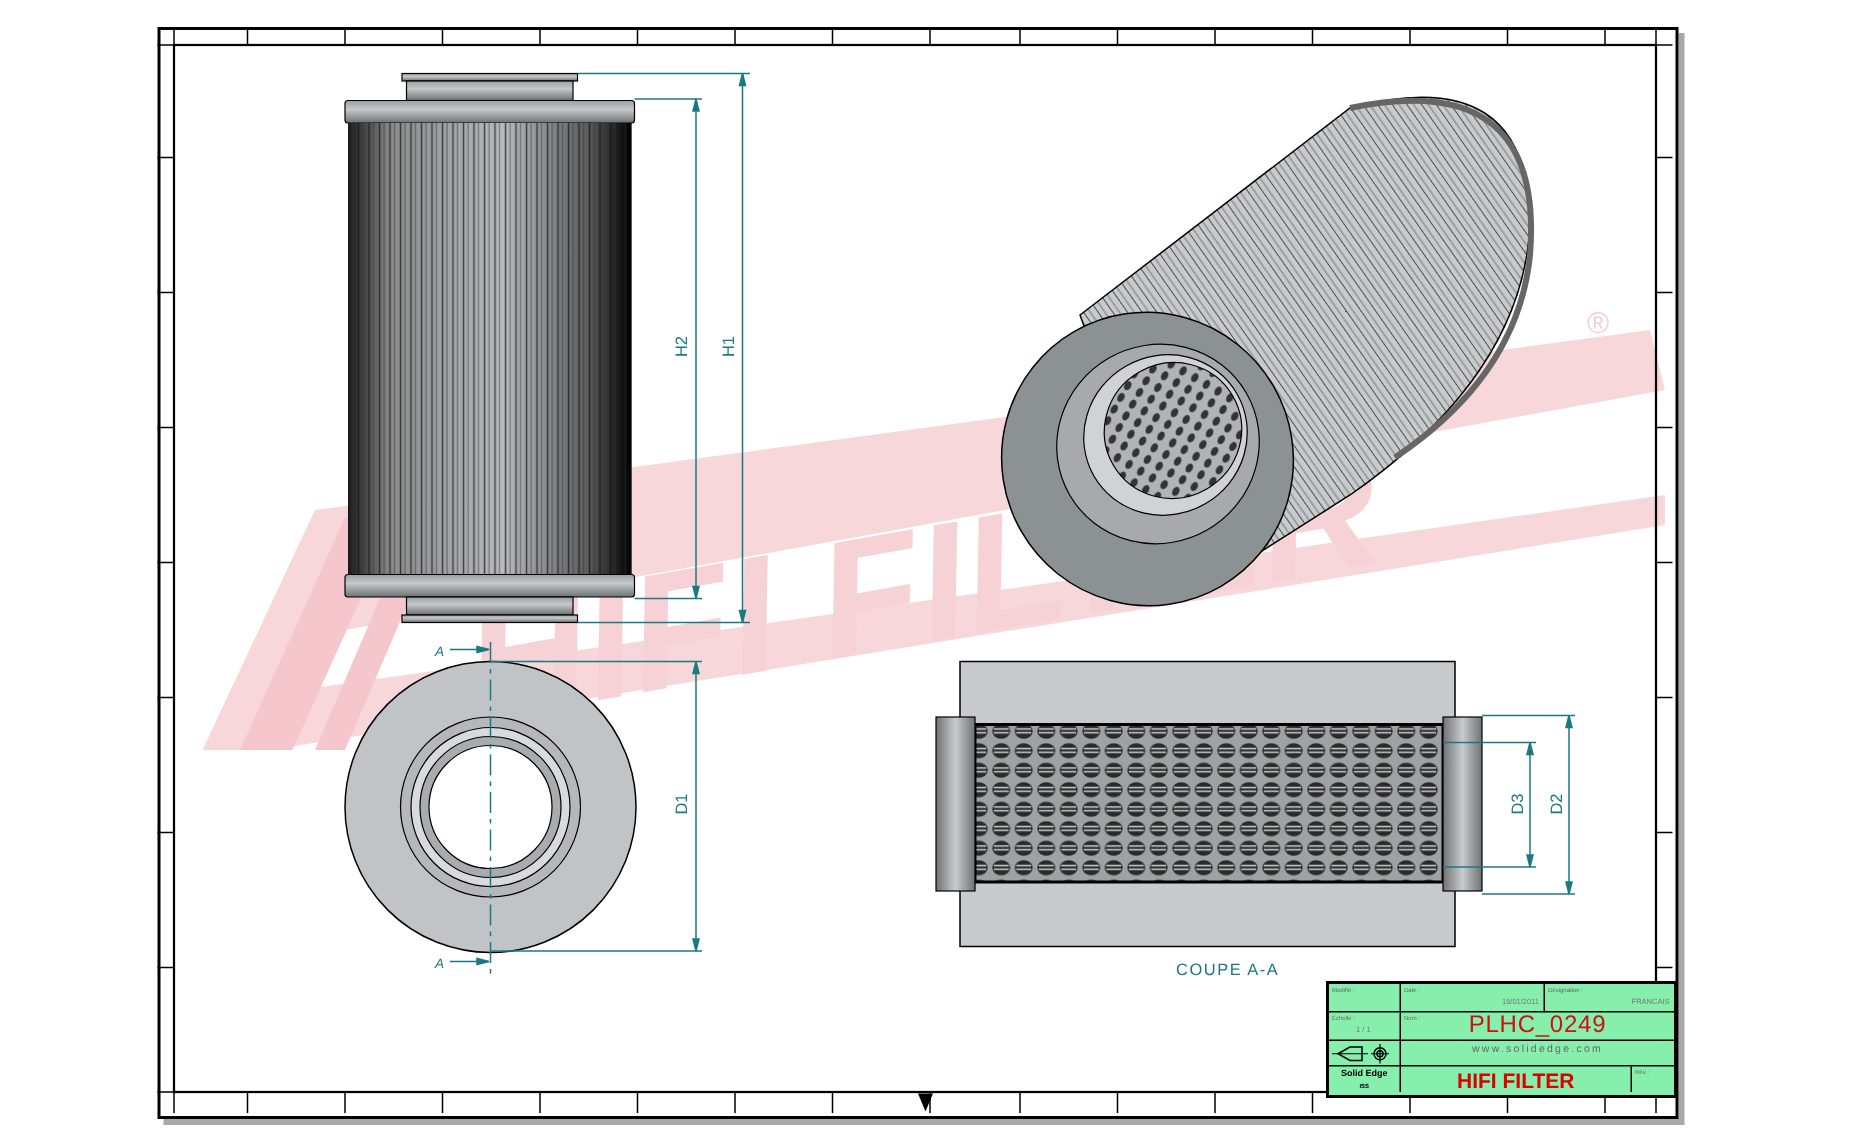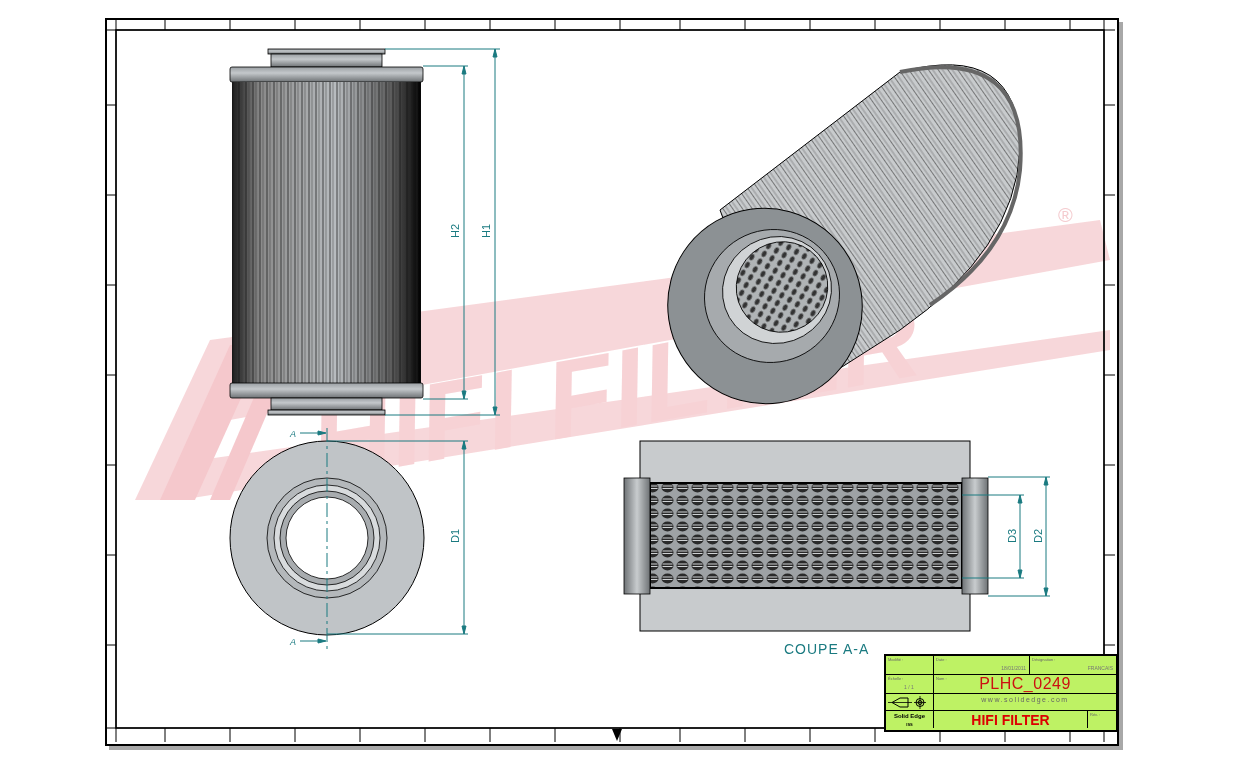--- a/index.html
+++ b/index.html
@@ -1,28 +1,28 @@
 <!DOCTYPE html>
 <html><head>
 <meta charset="utf-8">
 <style>
   html,body{margin:0;padding:0;background:#ffffff;}
   body{width:1233px;height:760px;position:relative;overflow:hidden;font-family:"Liberation Sans",sans-serif;}
   .sheet{position:absolute;left:105px;top:18px;width:1010px;height:724px;border:2px solid #000;background:#fff;box-shadow:4px 4px 0 #a8a8a8;}
   svg{position:absolute;left:0;top:0;}
-  .tb{position:absolute;left:884px;top:654px;width:230px;height:74px;border:2px solid #000;background:#bef264;font-family:"Liberation Sans",sans-serif;}
+  .tb{position:absolute;left:884px;top:654px;width:230px;height:74px;border:2px solid #000;background:#86efac;font-family:"Liberation Sans",sans-serif;}
   .tb .cell{position:absolute;border-right:1px solid #000;border-bottom:1px solid #000;box-sizing:border-box;}
   .tb .lbl{position:absolute;left:2px;top:1px;font-size:4px;color:#666;}
   .tb .val{position:absolute;font-size:5px;color:#777;}
   .pn{position:absolute;left:0;right:0;top:3px;text-align:center;color:#cc1111;font-size:16px;letter-spacing:0.5px;}
   .web{position:absolute;left:0;right:0;top:2px;text-align:center;color:#666;font-size:7px;letter-spacing:1.5px;}
   .brand{position:absolute;left:0;right:0;top:1px;text-align:center;color:#dd0000;font-weight:bold;font-size:14px;}
   .se{position:absolute;left:0;right:0;top:1px;text-align:center;font-weight:bold;font-size:6px;color:#000;line-height:8px;}
   .dim-label{position:absolute;color:#1a7a80;font-size:11px;transform:rotate(-90deg);transform-origin:center;}
-  .section-label{position:absolute;color:#1a7a80;font-size:14px;letter-spacing:1px;}
+  .section-label{position:absolute;color:#1a7a80;font-size:11px;letter-spacing:1px;}
 </style>
 </head>
 <body>
 
 <div class="sheet"></div>
 
 <svg width="1233" height="760">
   <defs>
     <linearGradient id="pleat" x1="0" x2="1" y1="0" y2="0">
       <stop offset="0" stop-color="#1a1a1a"></stop>

